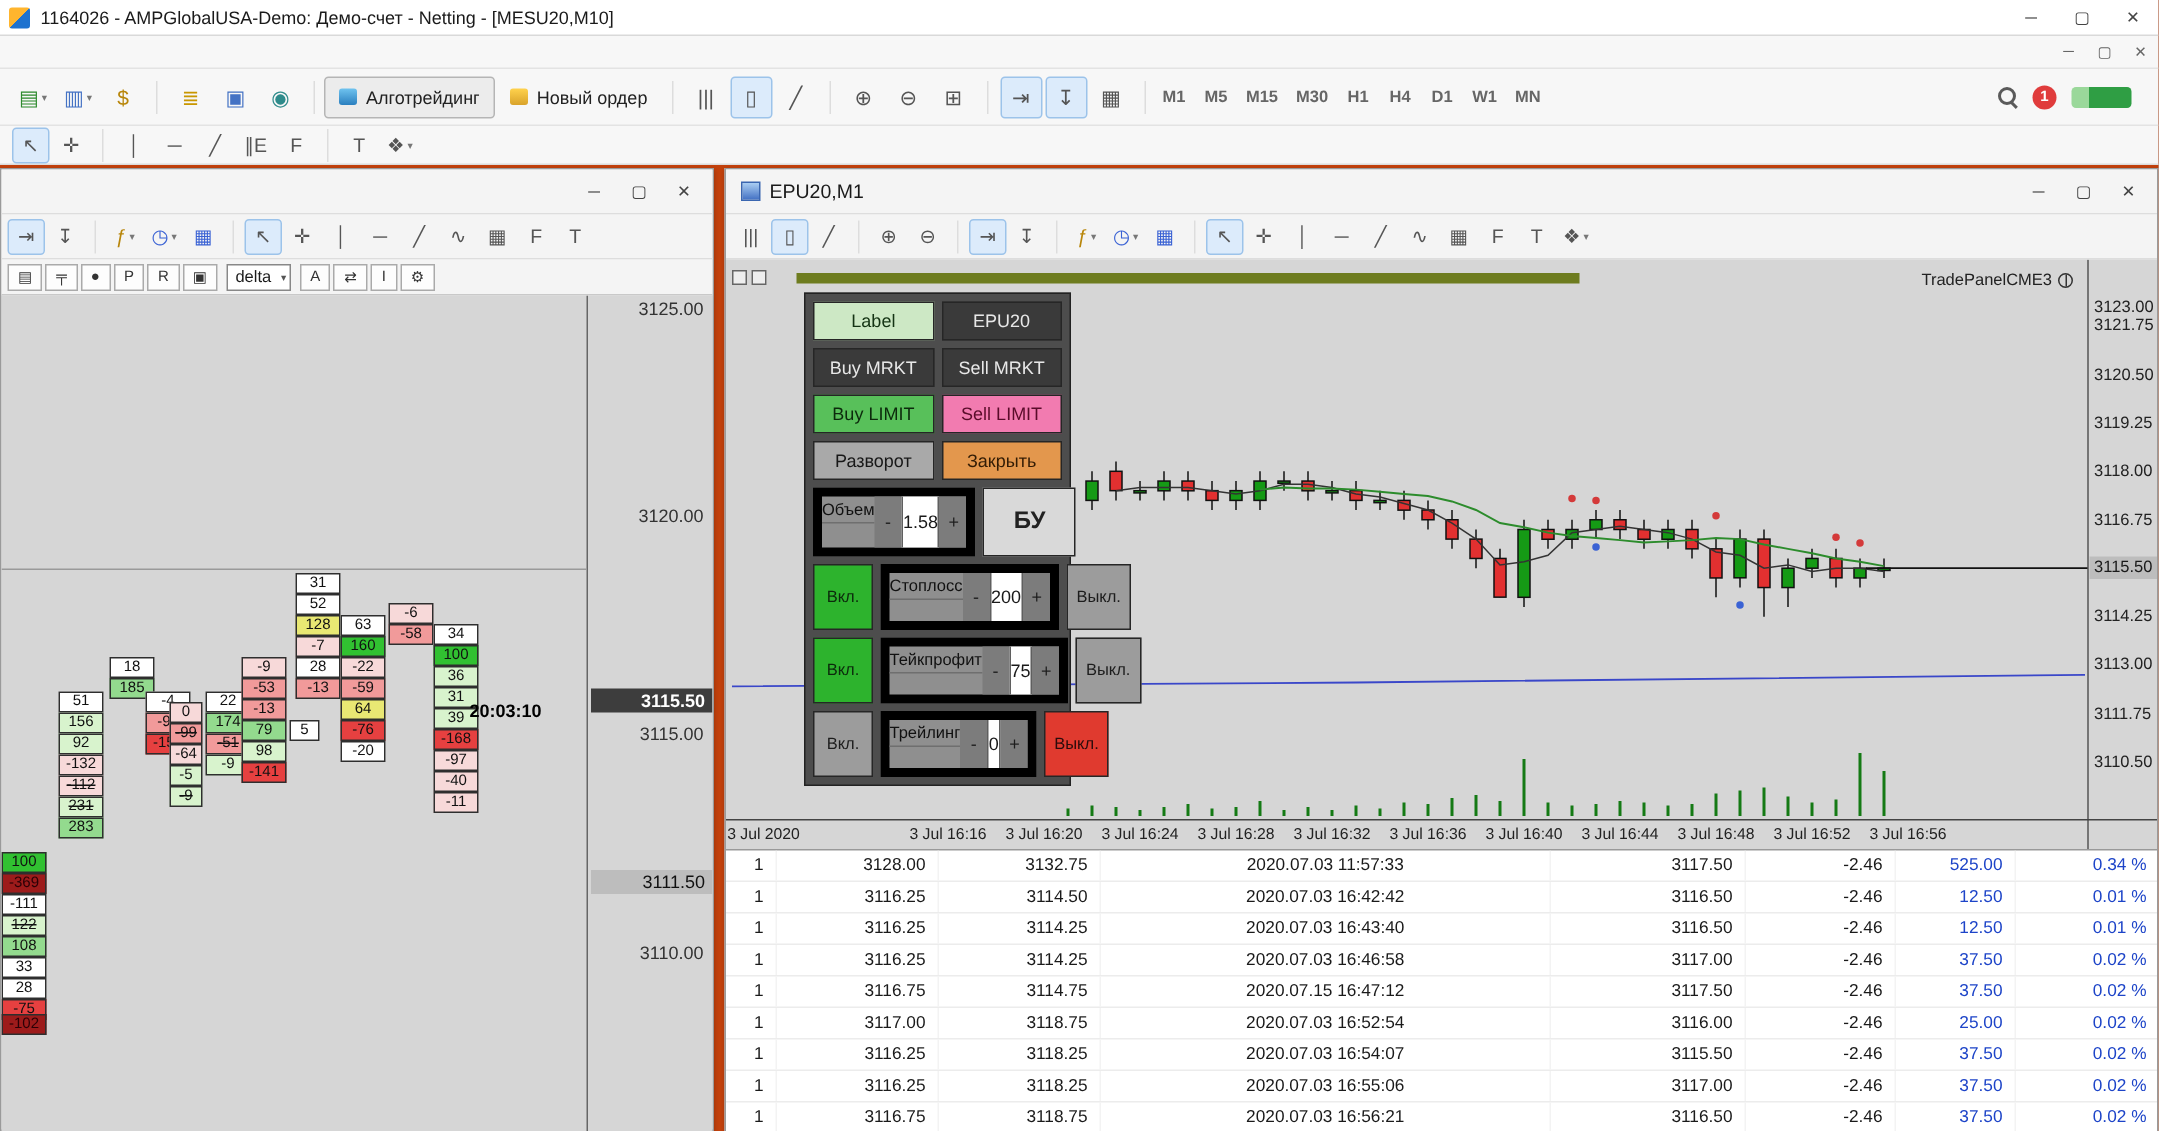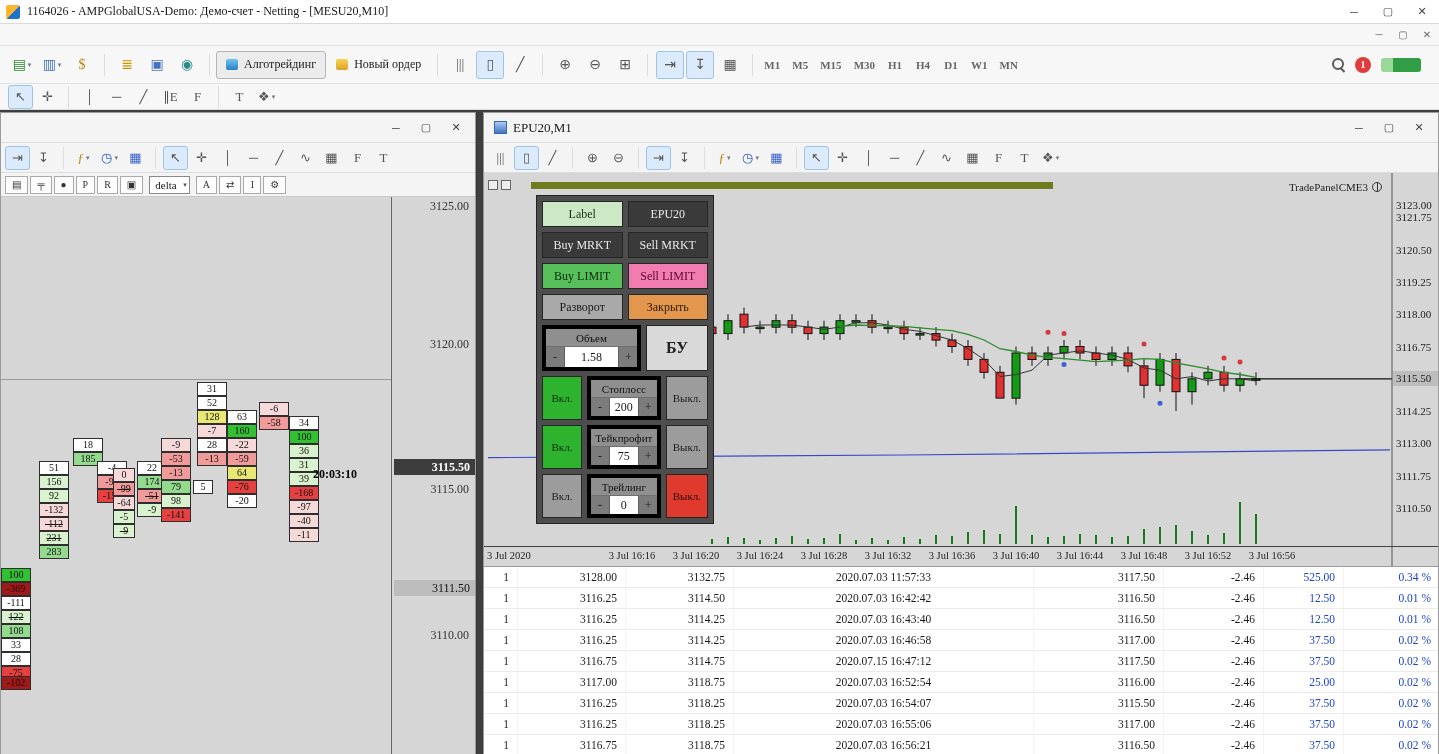--- a/index.html
+++ b/index.html
@@ -1,17 +1,17 @@
 <!DOCTYPE html>
 <html><head>
 <meta charset="utf-8">
 <style>
 *{box-sizing:border-box}
 body{margin:0;background:#777}
-.app{position:relative;width:1439px;height:754px;background:#404040;font-family:Liberation Serif, serif;font-size:12px;color:#1a1a1a;overflow:hidden}
+.app{position:relative;width:1439px;height:754px;background:#c2410c;font-family:Liberation Sans, sans-serif;font-size:12px;color:#1a1a1a;overflow:hidden}
 
 .titlebar{position:absolute;left:0;top:0;right:0;height:24px;background:#fff;display:flex;align-items:center;padding-left:6px;border-bottom:1px solid #d9d9d9;z-index:30}
 .appicon{width:14px;height:14px;border-radius:2px;background:linear-gradient(135deg,#ffb52e 0 50%,#1d72cf 50% 100%);margin-right:7px}
 .titlebar .title{flex:1;font-size:12px}
 .wbtns{display:flex;height:100%}
 .wbtn{width:34px;display:flex;align-items:center;justify-content:center;font-size:11px;color:#444}
 .menubar{position:absolute;left:0;top:24px;right:0;height:22px;background:#f7f7f7;display:flex;align-items:center;padding-left:14px;border-bottom:1px solid #e3e3e3;z-index:30}
 .mitem{padding:0 10px;line-height:22px}
 .mini{margin-left:auto;display:flex}
 .mini .wbtn{width:24px;height:22px;font-size:10px;color:#666}
@@ -77,21 +77,21 @@
 .tprow.vol{height:46px}
 .tprow.tall{height:44px}
 .tpbtn{flex:1;border:1px solid #262626;font-size:12px;display:flex;align-items:center;justify-content:center;font-family:inherit;padding:0;height:100%}
 .b-label{background:#cde8c5;color:#143314}
 .b-dark{background:#3a3a3a;color:#e8e8e8}
 .b-green{background:#58c05a;color:#0c2a0c}
 .b-pink{background:#f27bb0;color:#5a0c2a}
 .b-gray{background:#a9a9a9;color:#181818}
 .b-orange{background:#e3974d;color:#321c05}
 .b-be{background:#d9d9d9;color:#222;font-size:16px;font-weight:bold;flex:0 0 62px}
-.tpgroup{flex:1;display:flex;flex-direction:column;border:4px solid #000000;background:#8f8f8f}
+.tpgroup{flex:1;display:flex;border:6px solid #000000;background:#8f8f8f}
 .tplabel{height:18px;font-size:11px;display:flex;align-items:center;justify-content:center;color:#111;border-bottom:1px solid #6f6f6f}
 .step{display:flex;flex:1}
 .stepbtn{width:18px;background:#7c7c7c;color:#1d1d1d;border:0;font-size:12px;font-family:inherit}
 .stepval{flex:1;background:#fff;font-size:12px;display:flex;align-items:center;justify-content:center;border-left:1px solid #5f5f5f;border-right:1px solid #5f5f5f}
 .sqbtn{flex:0 0 40px;border:1px solid #262626;font-size:11px;font-family:inherit;display:flex;align-items:center;justify-content:center}
 .sq-on{background:#2db32d;color:#0c2a0c}
 .sq-off{background:#9c9c9c;color:#1d1d1d}
 .sq-red{background:#e03a2f;color:#2a0c0c}
 
 .ttable{background:#fff;height:189px;border-top:1px solid #999;overflow:hidden}

